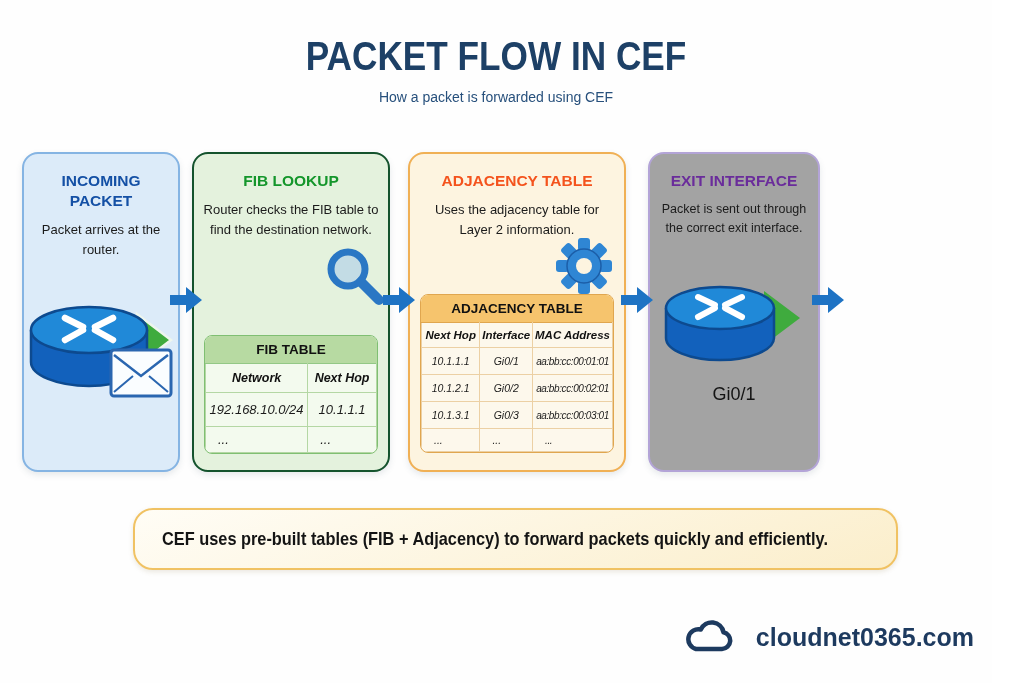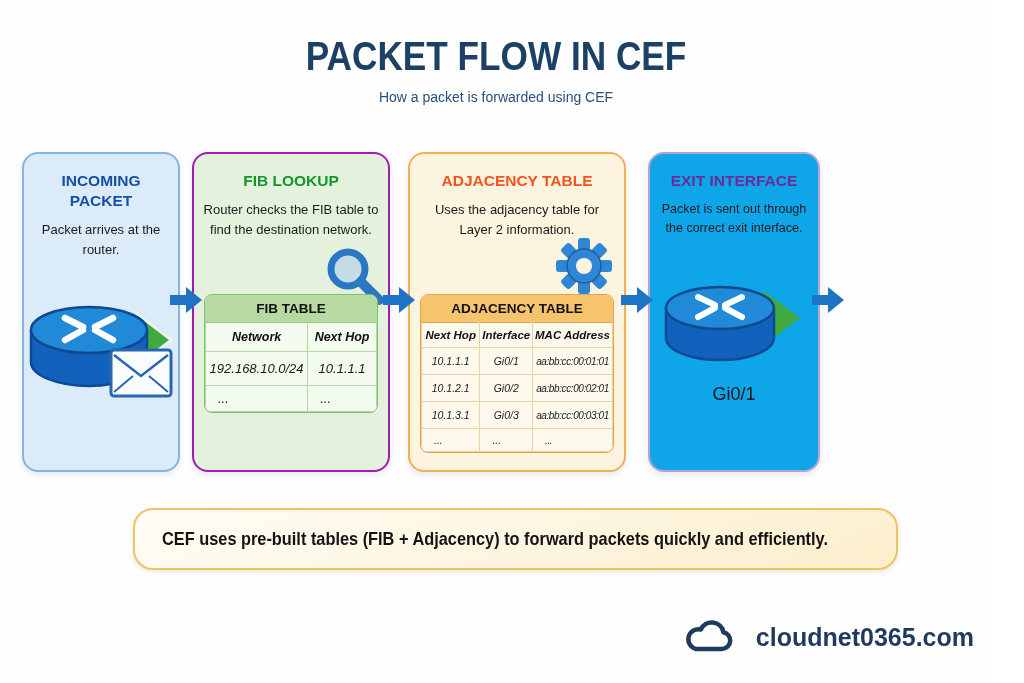--- a/index.html
+++ b/index.html
@@ -9,38 +9,38 @@
   
   .title{position:absolute;top:34px;left:0;width:100%;margin:0;text-align:center;
          font-size:40px;font-weight:700;color:#1d4066;transform:scaleX(.88);}
   .subtitle{position:absolute;top:89px;left:0;width:100%;text-align:center;
             font-size:14px;font-weight:500;color:#27507c;}
 
   
   .panel{position:absolute;top:152px;height:320px;border-radius:16px;box-sizing:border-box;
          box-shadow:0 3px 6px rgba(70,90,110,.13);}
   .p1{left:22px;width:158px;background:#dcebf9;border:2px solid #85b4e3;}
-  .p2{left:192px;width:198px;background:#e4f2dd;border:2px solid #a21caf;}
+  .p2{left:192px;width:198px;background:#e4f2dd;border:2px solid #14532d;}
   .p3{left:408px;width:218px;background:#fdf4e0;border:2px solid #f0b055;}
-  .p4{left:648px;width:172px;background:#0ea5e9;border:2px solid #b3a4d7;}
+  .p4{left:648px;width:172px;background:#a3a3a3;border:2px solid #b3a4d7;}
   .p5{left:836px;width:176px;background:#e6f2e1;border:2px solid #79c47c;}
 
   .panel-title{font-weight:700;font-size:15.5px;text-align:center;line-height:1.3;
                margin:17px 8px 9px;}
   .p1 .panel-title{color:#1450a5;max-width:112px;margin-left:auto;margin-right:auto;}
   .p2 .panel-title{color:#14962b;}
   .p3 .panel-title{color:#f4531d;}
   .p4 .panel-title{color:#6a2c9b;}
   .p5 .panel-title{color:#14962b;max-width:140px;margin-left:auto;margin-right:auto;}
   .panel-desc{font-size:13px;color:#1b1b1b;text-align:center;line-height:1.5;margin:8px 8px;}
   .p4 .panel-desc{font-size:12.5px;margin:0 4px;}
 
   
   .data-card{position:absolute;left:10px;right:10px;top:140px;border-radius:8px;overflow:hidden;}
-  .p2 .data-card{border:1.5px solid #7fbf72;background:#f3faee;}
+  .p2 .data-card{border:1.5px solid #7fbf72;background:#f3faee;margin-top:41px;}
   .p3 .data-card{border:1.5px solid #e0a64f;background:#fdf8ec;}
   .card-header{font-weight:700;font-size:13.5px;text-align:center;padding:6px 0;color:#111;}
   .p2 .card-header{background:#b7daa2;}
   .p3 .card-header{background:#f6c46d;}
   .data-card table{width:100%;border-collapse:collapse;table-layout:fixed;font-style:italic;}
   .data-card th{font-weight:700;color:#111;text-align:center;}
   .data-card td{color:#1b1b1b;text-align:center;}
   .p2 th{font-size:12.5px;padding:7px 1px;border:1px solid #b4d7a4;border-top:1.5px solid #93c886;}
   .p2 td{font-size:13px;padding:9px 1px;border:1px solid #b4d7a4;}
   .p3 th{font-size:11.5px;padding:6px 1px;border:1px solid #ecd0a4;border-top:1.5px solid #e0a64f;}

